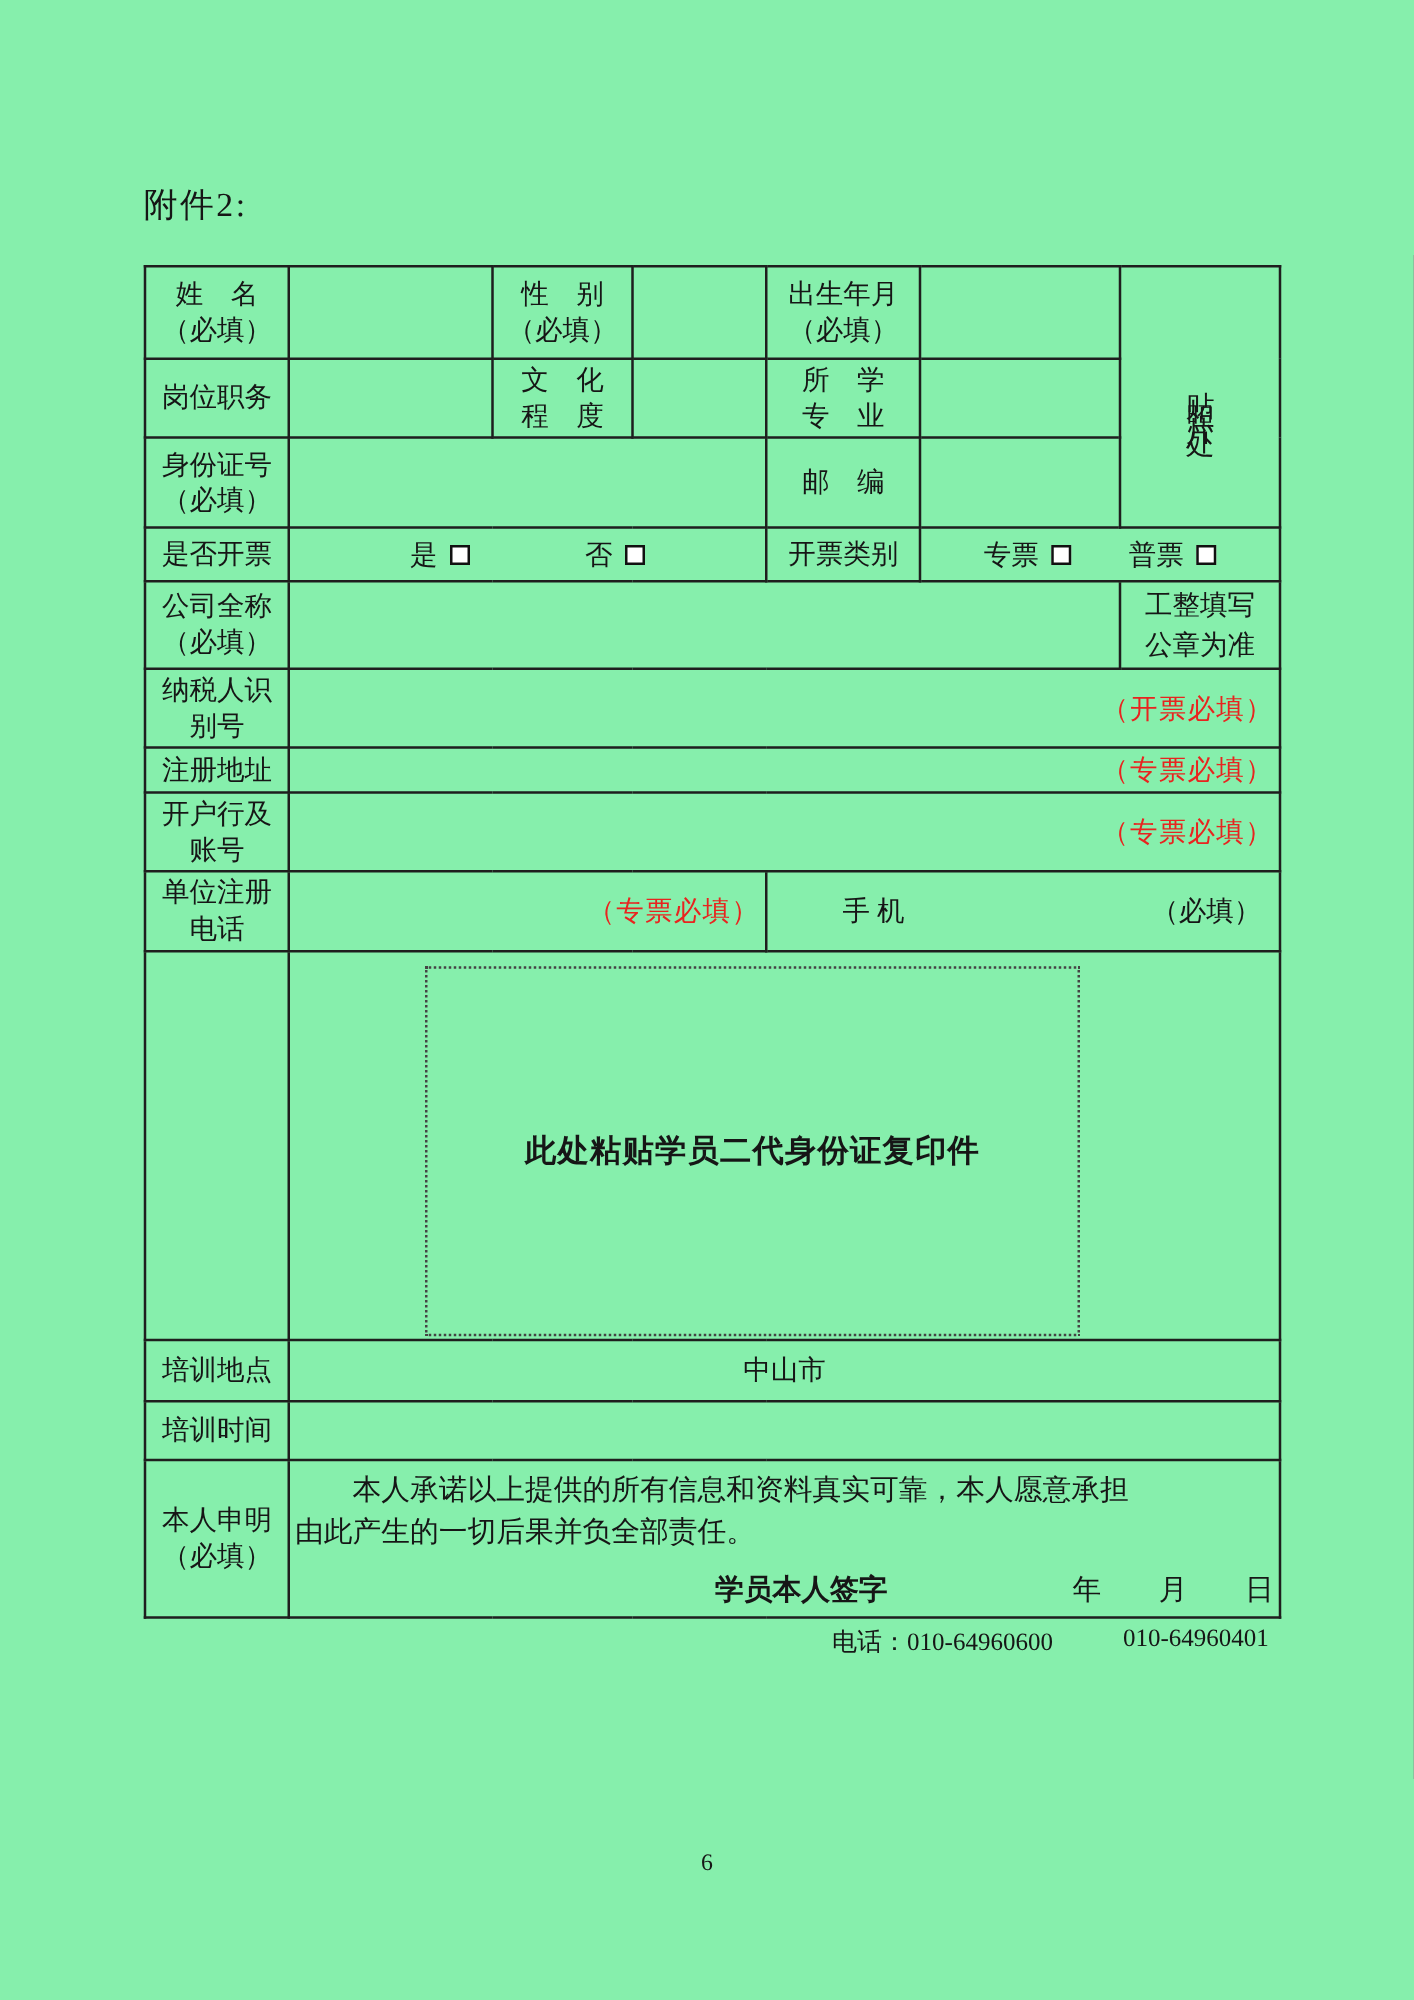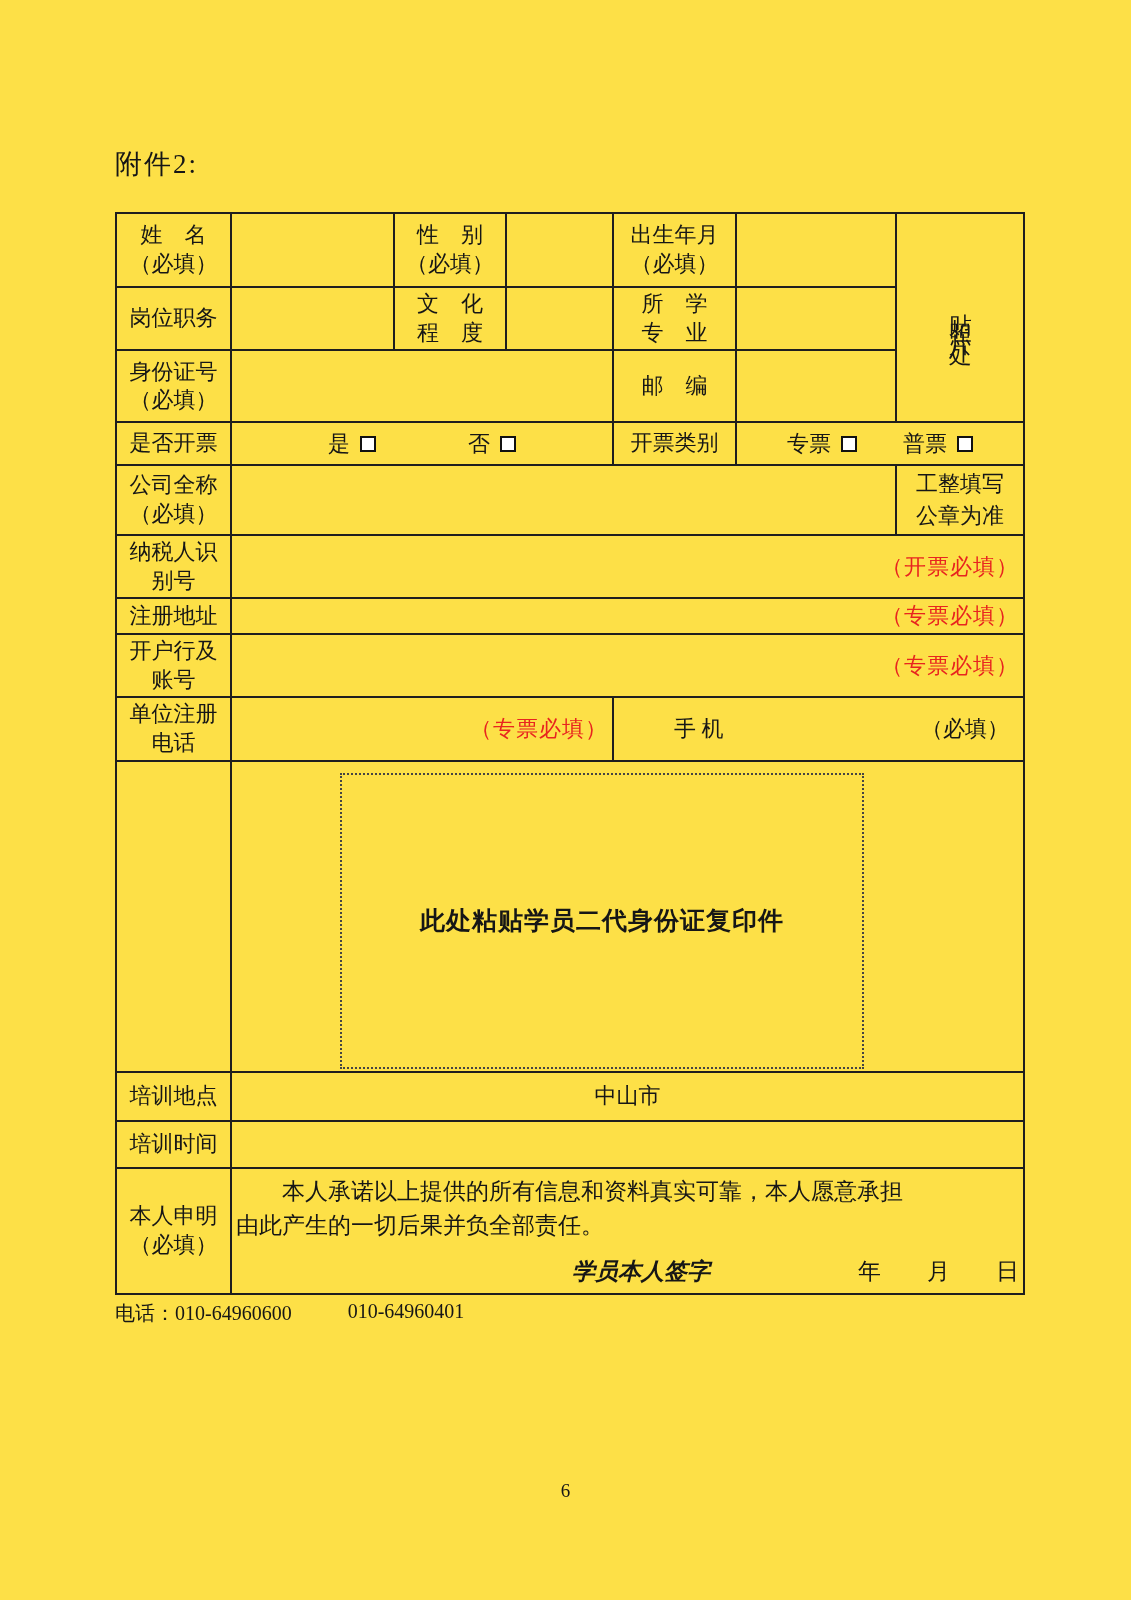--- a/index.html
+++ b/index.html
@@ -1,18 +1,18 @@
 <!DOCTYPE html>
 <html><head>
 <meta charset="utf-8">
 <style>
   * { box-sizing: border-box; }
   html,body { margin:0; padding:0; background:#888; }
   .page {
-    width:1131px; height:1600px; background:#fde047; position:relative;
+    width:1131px; height:1600px; background:#86efac; position:relative;
     font-family:"Liberation Serif","DejaVu Serif",serif; color:#161616;
     padding-top:146px; overflow:hidden;
   }
   .attachment { margin-left:115px; font-size:27px; letter-spacing:2px; }
   .title {
     margin:20px 0 0 0; text-align:center; font-size:35px; font-weight:bold;
     font-family:"Liberation Sans","DejaVu Sans",sans-serif; letter-spacing:2px;
   }
   .studentno { width:962px; text-align:right; margin-top:12px; font-size:24px; }
   .studentno .blank {
@@ -61,23 +61,23 @@
   td.decl-cell { vertical-align:top; padding:6px 10px 8px 12px; }
   .decl-wrap { display:flex; flex-direction:column; height:112px; }
   .decl-text {
     text-indent:2em; white-space:pre-line; text-align:left;
     font-size:23px; line-height:1.5; margin:0;
   }
   .decl-sign {
     margin-top:auto; display:flex; justify-content:flex-end; align-items:flex-end;
     gap:148px; font-size:23px;
   }
-  .sign-label { font-family:"Liberation Sans","DejaVu Sans",sans-serif; font-weight:bold;font-style:italic; }
+  .sign-label { font-family:"Liberation Sans","DejaVu Sans",sans-serif; font-weight:bold; }
   .footer-phone {
-    margin-left:115px; width:908px; display:flex; 
+    margin-left:115px; width:908px; display:flex; justify-content:flex-end;
     gap:56px; padding-right:8px; margin-top:5px; font-size:20px;
   }
   .pagenum { position:absolute; top:1480px; left:0; width:100%; text-align:center; font-size:19px; }
 </style>
 </head>
 <body>
 
 <div class="page">
 
   <div class="attachment">附件2:</div>

